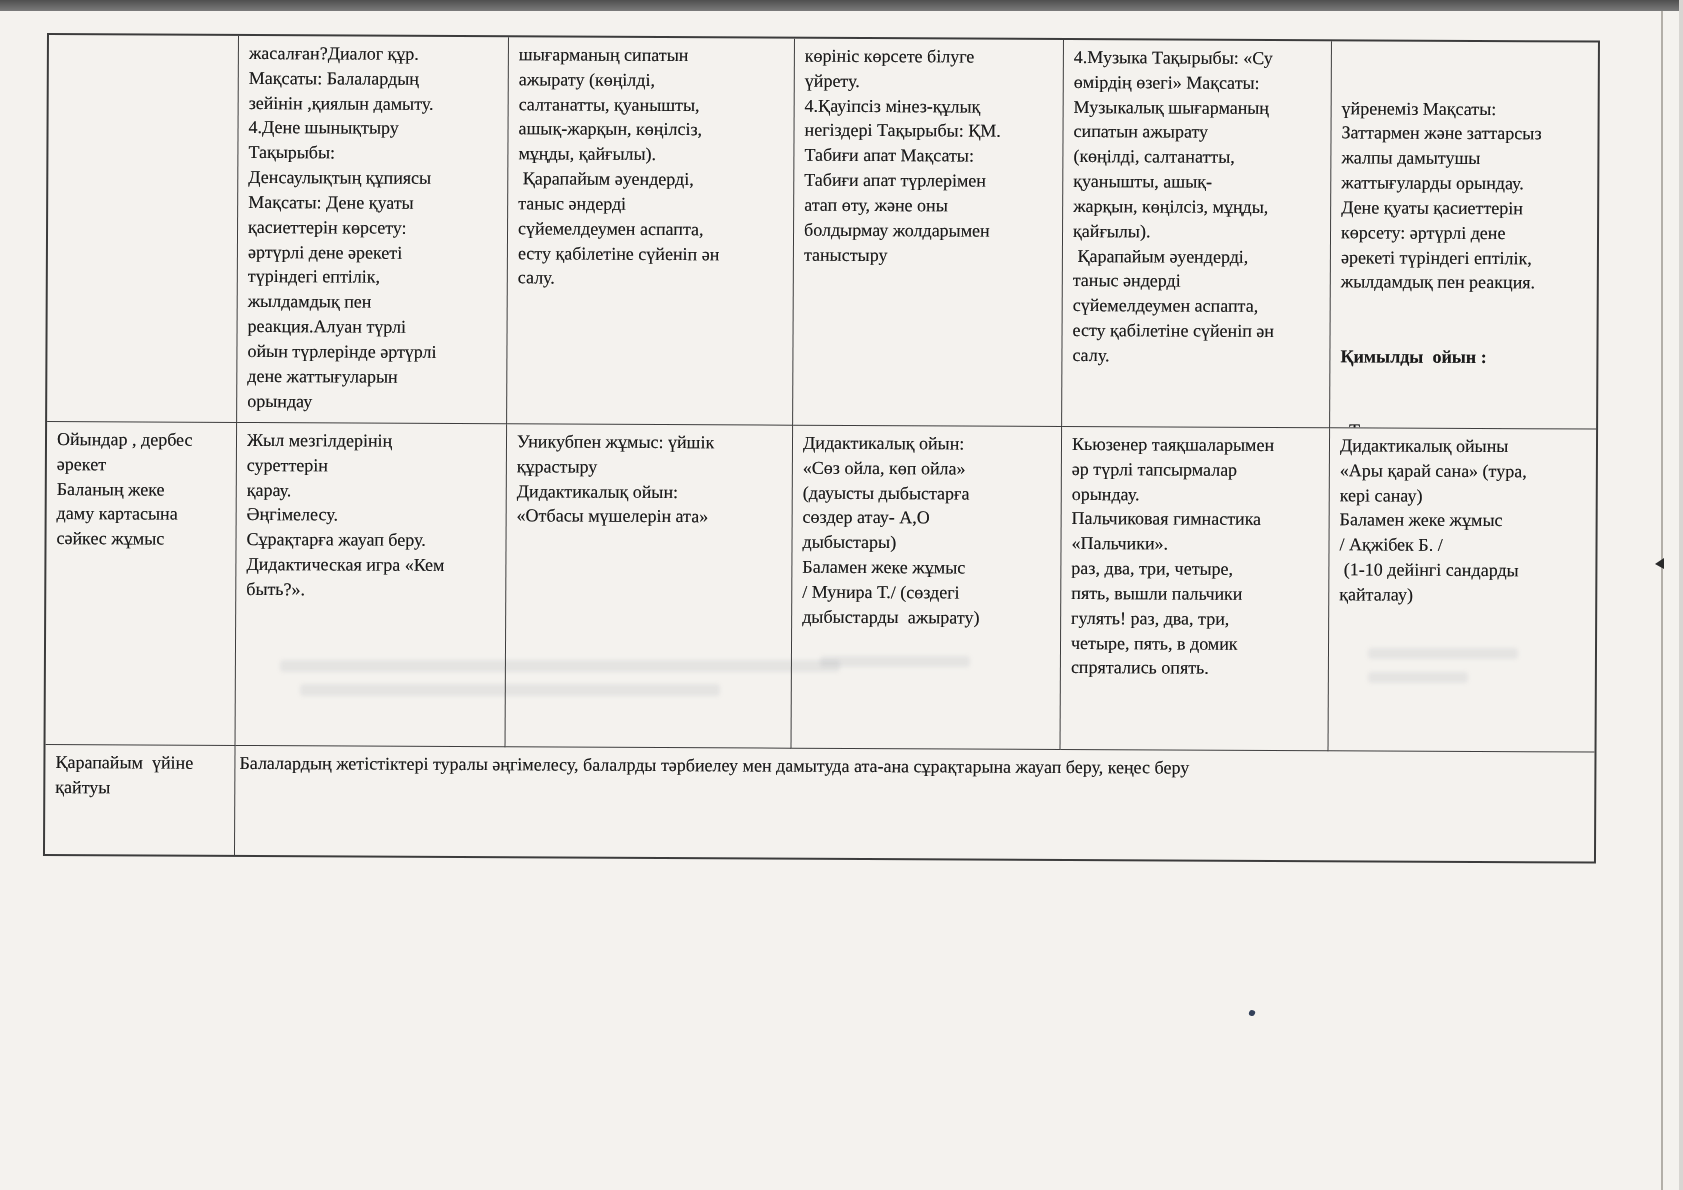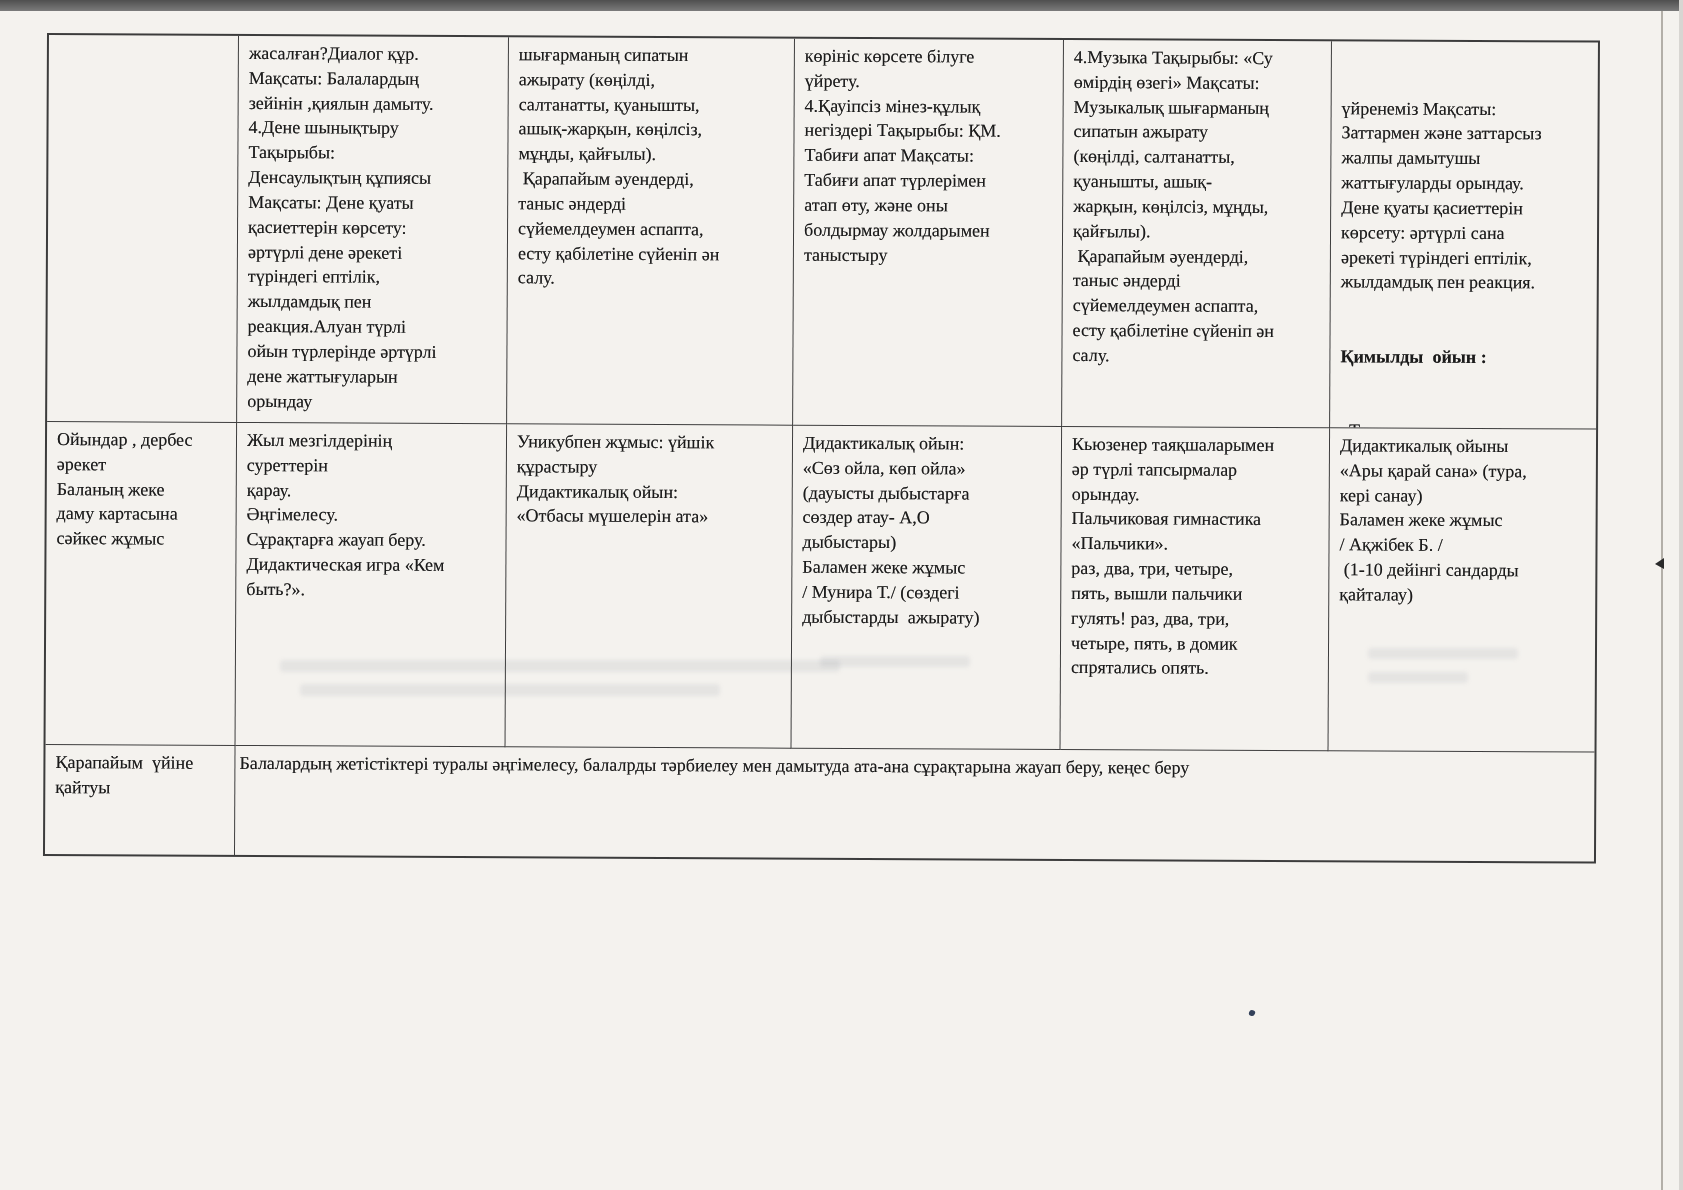--- a/index.html
+++ b/index.html
@@ -126,21 +126,21 @@
 таныс әндерді
 сүйемелдеумен аспапта,
 есту қабілетіне сүйеніп ән
 салу.</div>
     <div class="cell c-last">
       <div>үйренеміз Мақсаты:
 Заттармен және заттарсыз
 жалпы дамытушы
 жаттығуларды орындау.
 Дене қуаты қасиеттерін
-көрсету: әртүрлі сана
+көрсету: әртүрлі дене
 әрекеті түріндегі ептілік,
 жылдамдық пен реакция.</div>
       <div class="bold-line">Қимылды  ойын :</div>
       <div>«Тышқан мен мысық</div>
     </div>
 
     <div class="cell">Ойындар , дербес
 әрекет
 Баланың жеке
 даму картасына

